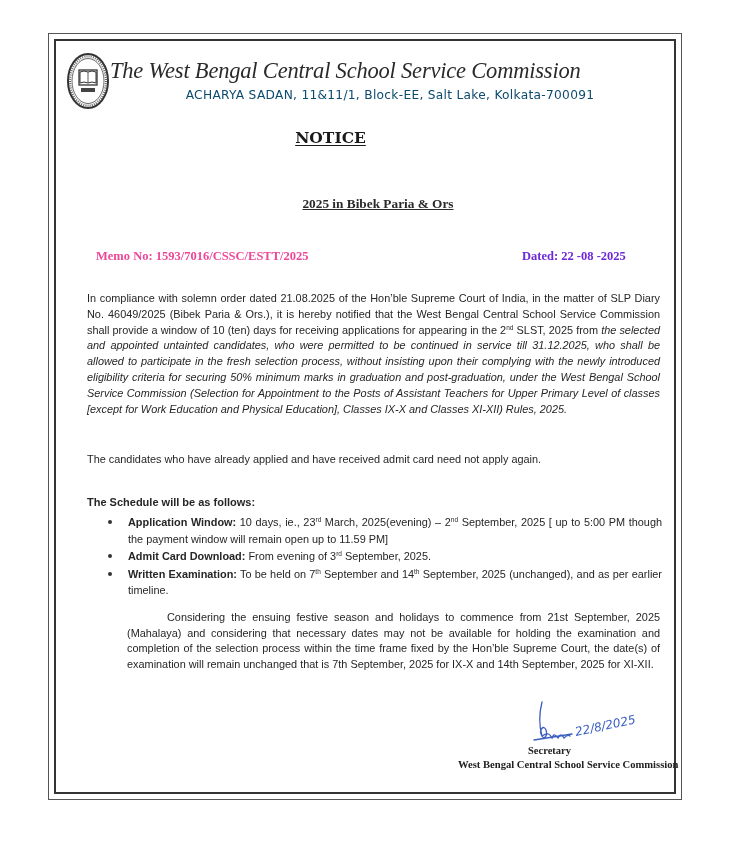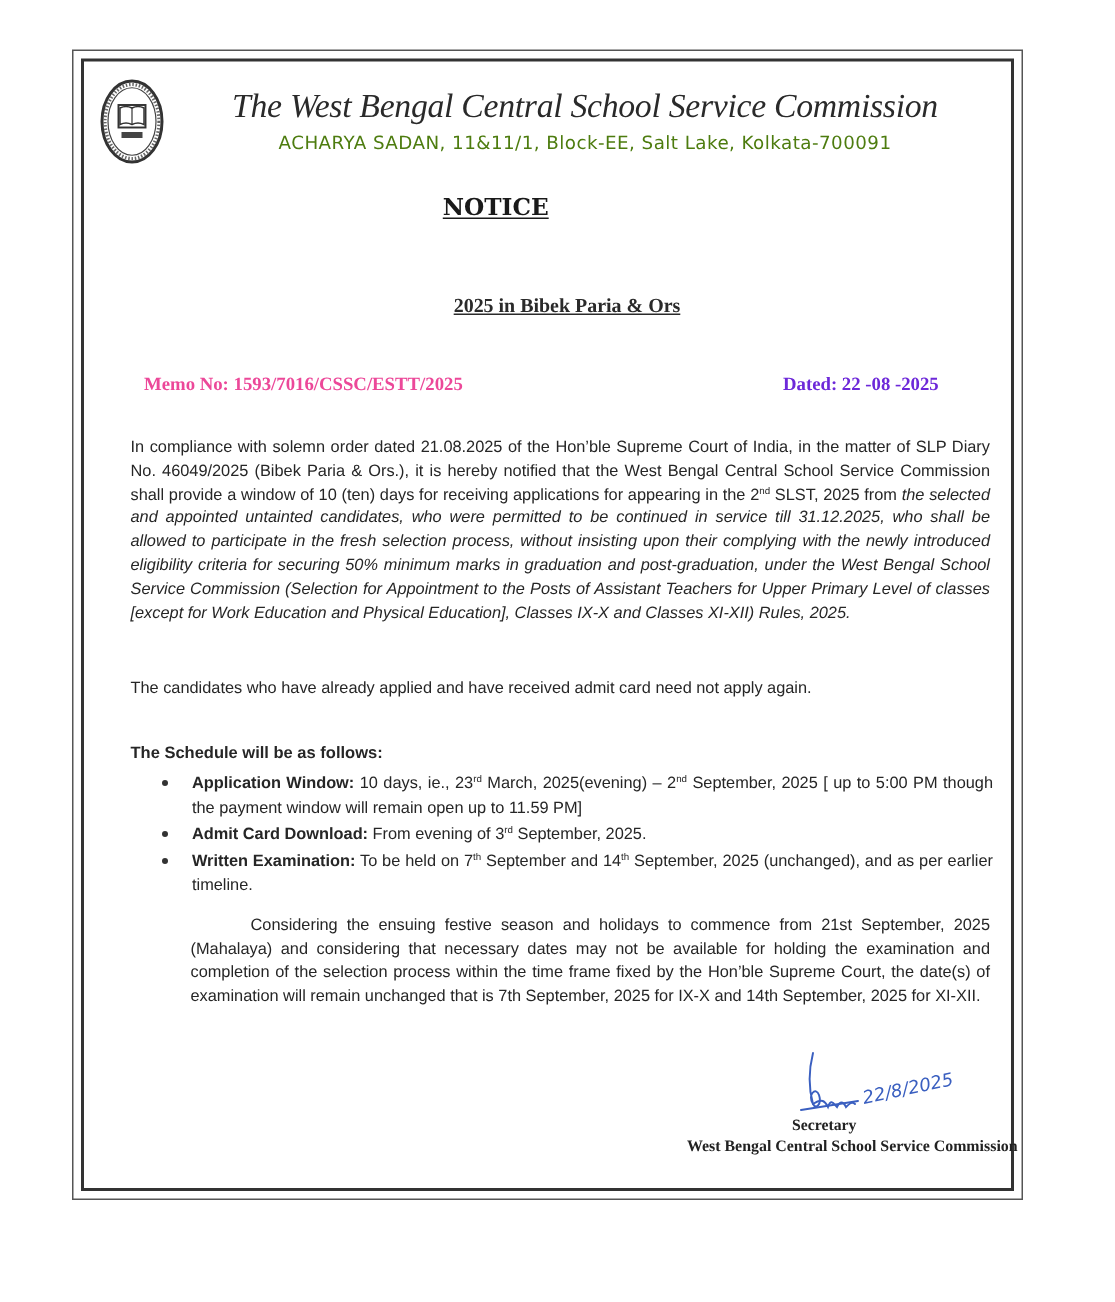--- a/index.html
+++ b/index.html
@@ -13,27 +13,27 @@
   .frame-inner {
     position: absolute; left: 54px; top: 39px; width: 622px; height: 755px;
     border: 2px solid #333;
   }
 
   .logo {
     position: absolute; left: 66px; top: 51px; width: 44px; height: 60px;
   }
 
   .org-title {
-    position: absolute; left: 110px; top: 58px; width: 560px; text-align: center;
+    position: absolute; left: 110px; top: 58px; width: 560px; 
     font-family: "Liberation Serif", serif; font-style: italic; font-size: 22.5px; color: #2a2a2a;
     letter-spacing: -0.2px;
   }
   .org-address {
     position: absolute; left: 110px; top: 88px; width: 560px; text-align: center;
-    font-family: "DejaVu Sans", sans-serif; font-size: 12.2px; color: #4d7c0f; letter-spacing: 0.3px;
+    font-family: "DejaVu Sans", sans-serif; font-size: 12.2px; color: #0c4a6e; letter-spacing: 0.3px;
   }
 
   .notice-heading {
     position: absolute; left: 54px; top: 128px; width: 516px; text-align: center;
     font-family: "DejaVu Serif", serif; font-weight: bold; font-size: 15.5px;
     text-decoration: underline; text-underline-offset: 2px; color: #1a1a1a; padding-left: 37px;
   }
 
   .subject {
     position: absolute; left: 90px; top: 181px; width: 576px; text-align: center;

